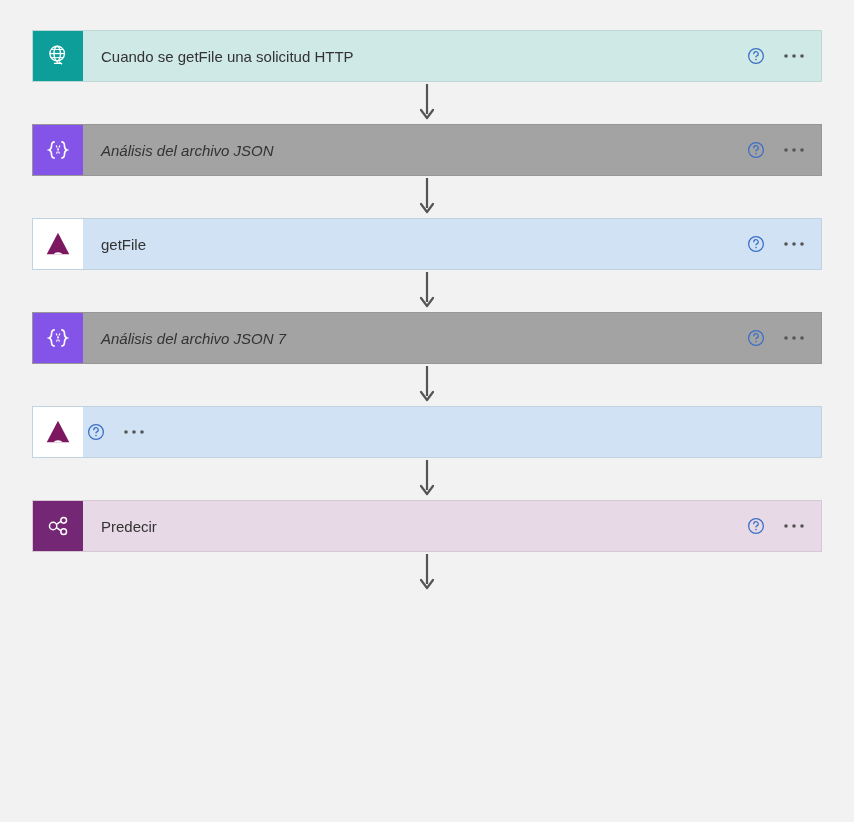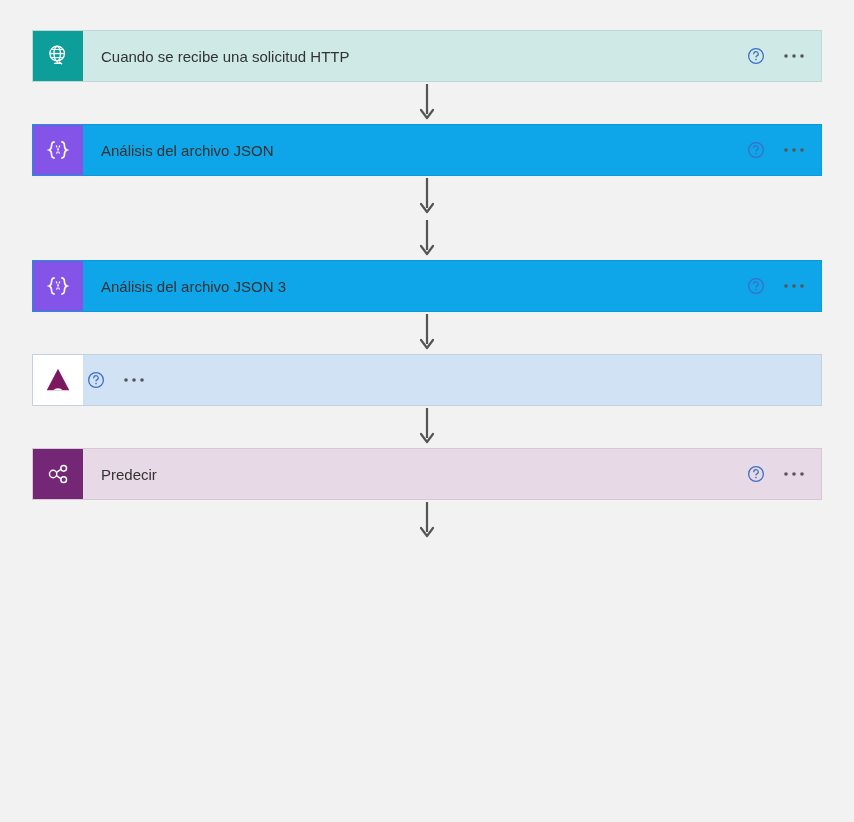--- a/index.html
+++ b/index.html
@@ -58,21 +58,21 @@
   }
   .arrow {
     height: 42px;
     display: flex;
     align-items: center;
     justify-content: center;
   }
 
   
   .bg-teal-light { background: #cfe9e6; }
-  .bg-purple-light { background: #0ea5e9; }
+  .bg-purple-light { background: #a3a3a3; font-style: italic; }
   .bg-blue-light  { background: #d0e2f3; }
   .bg-mauve-light { background: #e7d9e5; }
 
   .icon-teal   { background: #0d9e9a; }
   .icon-purple { background: #8454e8; }
   .icon-white  { background: #ffffff; }
   .icon-maroon { background: #742774; }
 
   svg { display: block; }
 </style>
@@ -84,21 +84,21 @@
       <div class="icon-box icon-teal">
         <svg width="26" height="26" viewBox="0 0 32 32">
       <circle cx="15" cy="13" r="9" fill="none" stroke="#fff" stroke-width="1.6"></circle>
       <ellipse cx="15" cy="13" rx="4" ry="9" fill="none" stroke="#fff" stroke-width="1.6"></ellipse>
       <line x1="6" y1="13" x2="24" y2="13" stroke="#fff" stroke-width="1.6"></line>
       <line x1="8" y1="8" x2="22" y2="8" stroke="#fff" stroke-width="1.2"></line>
       <line x1="8" y1="18" x2="22" y2="18" stroke="#fff" stroke-width="1.2"></line>
       <path d="M11 25 L19 25 M15 25 L15 22 M17 23 L21 26" stroke="#fff" stroke-width="1.6" fill="none"></path>
     </svg>
       </div>
-      <div class="step-title">Cuando se recibe una solicitud HTTP</div>
+      <div class="step-title">Cuando se getFile una solicitud HTTP</div>
       <div class="help-btn">
         <svg width="18" height="18" viewBox="0 0 20 20">
     <circle cx="10" cy="10" r="8.2" fill="none" stroke="#3b6fc7" stroke-width="1.4"></circle>
     <path d="M7.5 7.5 A2.5 2.5 0 1 1 10.5 10 L10 11" fill="none" stroke="#3b6fc7" stroke-width="1.4" stroke-linecap="round"></path>
     <circle cx="10" cy="14" r="0.9" fill="#3b6fc7"></circle>
   </svg>
       </div>
       <div class="more-btn">
         <svg width="22" height="6" viewBox="0 0 22 6">
     <circle cx="3" cy="3" r="1.8" fill="#555"></circle>
@@ -115,56 +115,20 @@
     </div>
     <div class="step bg-purple-light">
       <div class="icon-box icon-purple">
         <svg width="26" height="26" viewBox="0 0 32 32">
       <path d="M12 6 Q8 6 8 11 Q8 15 5 16 Q8 17 8 21 Q8 26 12 26" fill="none" stroke="#fff" stroke-width="2"></path>
       <path d="M20 6 Q24 6 24 11 Q24 15 27 16 Q24 17 24 21 Q24 26 20 26" fill="none" stroke="#fff" stroke-width="2"></path>
       <path d="M14 11 L18 21 M18 11 L14 21" stroke="#fff" stroke-width="1.5" stroke-dasharray="1.5 2.5" stroke-linecap="round"></path>
     </svg>
       </div>
       <div class="step-title">Análisis del archivo JSON</div>
-      <div class="help-btn">
-        <svg width="18" height="18" viewBox="0 0 20 20">
-    <circle cx="10" cy="10" r="8.2" fill="none" stroke="#3b6fc7" stroke-width="1.4"></circle>
-    <path d="M7.5 7.5 A2.5 2.5 0 1 1 10.5 10 L10 11" fill="none" stroke="#3b6fc7" stroke-width="1.4" stroke-linecap="round"></path>
-    <circle cx="10" cy="14" r="0.9" fill="#3b6fc7"></circle>
-  </svg>
-      </div>
-      <div class="more-btn">
-        <svg width="22" height="6" viewBox="0 0 22 6">
-    <circle cx="3" cy="3" r="1.8" fill="#555"></circle>
-    <circle cx="11" cy="3" r="1.8" fill="#555"></circle>
-    <circle cx="19" cy="3" r="1.8" fill="#555"></circle>
-  </svg>
-      </div>
-    </div>
-    <div class="arrow">
-      <svg width="18" height="42" viewBox="0 0 18 42">
-    <line x1="9" y1="2" x2="9" y2="32" stroke="#555" stroke-width="2.2"></line>
-    <path d="M3 28 L9 36 L15 28" fill="none" stroke="#555" stroke-width="2.2" stroke-linecap="round" stroke-linejoin="round"></path>
-  </svg>
-    </div>
-    <div class="arrow">
-      <svg width="18" height="42" viewBox="0 0 18 42">
-    <line x1="9" y1="2" x2="9" y2="32" stroke="#555" stroke-width="2.2"></line>
-    <path d="M3 28 L9 36 L15 28" fill="none" stroke="#555" stroke-width="2.2" stroke-linecap="round" stroke-linejoin="round"></path>
-  </svg>
-    </div>
-    <div class="step bg-purple-light">
-      <div class="icon-box icon-purple">
-        <svg width="26" height="26" viewBox="0 0 32 32">
-      <path d="M12 6 Q8 6 8 11 Q8 15 5 16 Q8 17 8 21 Q8 26 12 26" fill="none" stroke="#fff" stroke-width="2"></path>
-      <path d="M20 6 Q24 6 24 11 Q24 15 27 16 Q24 17 24 21 Q24 26 20 26" fill="none" stroke="#fff" stroke-width="2"></path>
-      <path d="M14 11 L18 21 M18 11 L14 21" stroke="#fff" stroke-width="1.5" stroke-dasharray="1.5 2.5" stroke-linecap="round"></path>
-    </svg>
-      </div>
-      <div class="step-title">Análisis del archivo JSON 3</div>
       <div class="help-btn">
         <svg width="18" height="18" viewBox="0 0 20 20">
     <circle cx="10" cy="10" r="8.2" fill="none" stroke="#3b6fc7" stroke-width="1.4"></circle>
     <path d="M7.5 7.5 A2.5 2.5 0 1 1 10.5 10 L10 11" fill="none" stroke="#3b6fc7" stroke-width="1.4" stroke-linecap="round"></path>
     <circle cx="10" cy="14" r="0.9" fill="#3b6fc7"></circle>
   </svg>
       </div>
       <div class="more-btn">
         <svg width="22" height="6" viewBox="0 0 22 6">
     <circle cx="3" cy="3" r="1.8" fill="#555"></circle>
@@ -179,20 +143,79 @@
     <path d="M3 28 L9 36 L15 28" fill="none" stroke="#555" stroke-width="2.2" stroke-linecap="round" stroke-linejoin="round"></path>
   </svg>
     </div>
     <div class="step bg-blue-light">
       <div class="icon-box icon-white">
         <svg width="30" height="30" viewBox="0 0 32 32">
       <path d="M16 4 L28 27 L4 27 Z" fill="#7b1860"></path>
       <path d="M11 27 A6 5 0 0 1 21 27 Z" fill="#fff"></path>
     </svg>
       </div>
+      <div class="step-title">getFile</div>
+      <div class="help-btn">
+        <svg width="18" height="18" viewBox="0 0 20 20">
+    <circle cx="10" cy="10" r="8.2" fill="none" stroke="#3b6fc7" stroke-width="1.4"></circle>
+    <path d="M7.5 7.5 A2.5 2.5 0 1 1 10.5 10 L10 11" fill="none" stroke="#3b6fc7" stroke-width="1.4" stroke-linecap="round"></path>
+    <circle cx="10" cy="14" r="0.9" fill="#3b6fc7"></circle>
+  </svg>
+      </div>
+      <div class="more-btn">
+        <svg width="22" height="6" viewBox="0 0 22 6">
+    <circle cx="3" cy="3" r="1.8" fill="#555"></circle>
+    <circle cx="11" cy="3" r="1.8" fill="#555"></circle>
+    <circle cx="19" cy="3" r="1.8" fill="#555"></circle>
+  </svg>
+      </div>
+    </div>
+    <div class="arrow">
+      <svg width="18" height="42" viewBox="0 0 18 42">
+    <line x1="9" y1="2" x2="9" y2="32" stroke="#555" stroke-width="2.2"></line>
+    <path d="M3 28 L9 36 L15 28" fill="none" stroke="#555" stroke-width="2.2" stroke-linecap="round" stroke-linejoin="round"></path>
+  </svg>
+    </div>
+    <div class="step bg-purple-light">
+      <div class="icon-box icon-purple">
+        <svg width="26" height="26" viewBox="0 0 32 32">
+      <path d="M12 6 Q8 6 8 11 Q8 15 5 16 Q8 17 8 21 Q8 26 12 26" fill="none" stroke="#fff" stroke-width="2"></path>
+      <path d="M20 6 Q24 6 24 11 Q24 15 27 16 Q24 17 24 21 Q24 26 20 26" fill="none" stroke="#fff" stroke-width="2"></path>
+      <path d="M14 11 L18 21 M18 11 L14 21" stroke="#fff" stroke-width="1.5" stroke-dasharray="1.5 2.5" stroke-linecap="round"></path>
+    </svg>
+      </div>
+      <div class="step-title">Análisis del archivo JSON 7</div>
+      <div class="help-btn">
+        <svg width="18" height="18" viewBox="0 0 20 20">
+    <circle cx="10" cy="10" r="8.2" fill="none" stroke="#3b6fc7" stroke-width="1.4"></circle>
+    <path d="M7.5 7.5 A2.5 2.5 0 1 1 10.5 10 L10 11" fill="none" stroke="#3b6fc7" stroke-width="1.4" stroke-linecap="round"></path>
+    <circle cx="10" cy="14" r="0.9" fill="#3b6fc7"></circle>
+  </svg>
+      </div>
+      <div class="more-btn">
+        <svg width="22" height="6" viewBox="0 0 22 6">
+    <circle cx="3" cy="3" r="1.8" fill="#555"></circle>
+    <circle cx="11" cy="3" r="1.8" fill="#555"></circle>
+    <circle cx="19" cy="3" r="1.8" fill="#555"></circle>
+  </svg>
+      </div>
+    </div>
+    <div class="arrow">
+      <svg width="18" height="42" viewBox="0 0 18 42">
+    <line x1="9" y1="2" x2="9" y2="32" stroke="#555" stroke-width="2.2"></line>
+    <path d="M3 28 L9 36 L15 28" fill="none" stroke="#555" stroke-width="2.2" stroke-linecap="round" stroke-linejoin="round"></path>
+  </svg>
+    </div>
+    <div class="step bg-blue-light">
+      <div class="icon-box icon-white">
+        <svg width="30" height="30" viewBox="0 0 32 32">
+      <path d="M16 4 L28 27 L4 27 Z" fill="#7b1860"></path>
+      <path d="M11 27 A6 5 0 0 1 21 27 Z" fill="#fff"></path>
+    </svg>
+      </div>
       <div class="help-btn">
         <svg width="18" height="18" viewBox="0 0 20 20">
     <circle cx="10" cy="10" r="8.2" fill="none" stroke="#3b6fc7" stroke-width="1.4"></circle>
     <path d="M7.5 7.5 A2.5 2.5 0 1 1 10.5 10 L10 11" fill="none" stroke="#3b6fc7" stroke-width="1.4" stroke-linecap="round"></path>
     <circle cx="10" cy="14" r="0.9" fill="#3b6fc7"></circle>
   </svg>
       </div>
       <div class="more-btn">
         <svg width="22" height="6" viewBox="0 0 22 6">
     <circle cx="3" cy="3" r="1.8" fill="#555"></circle>

